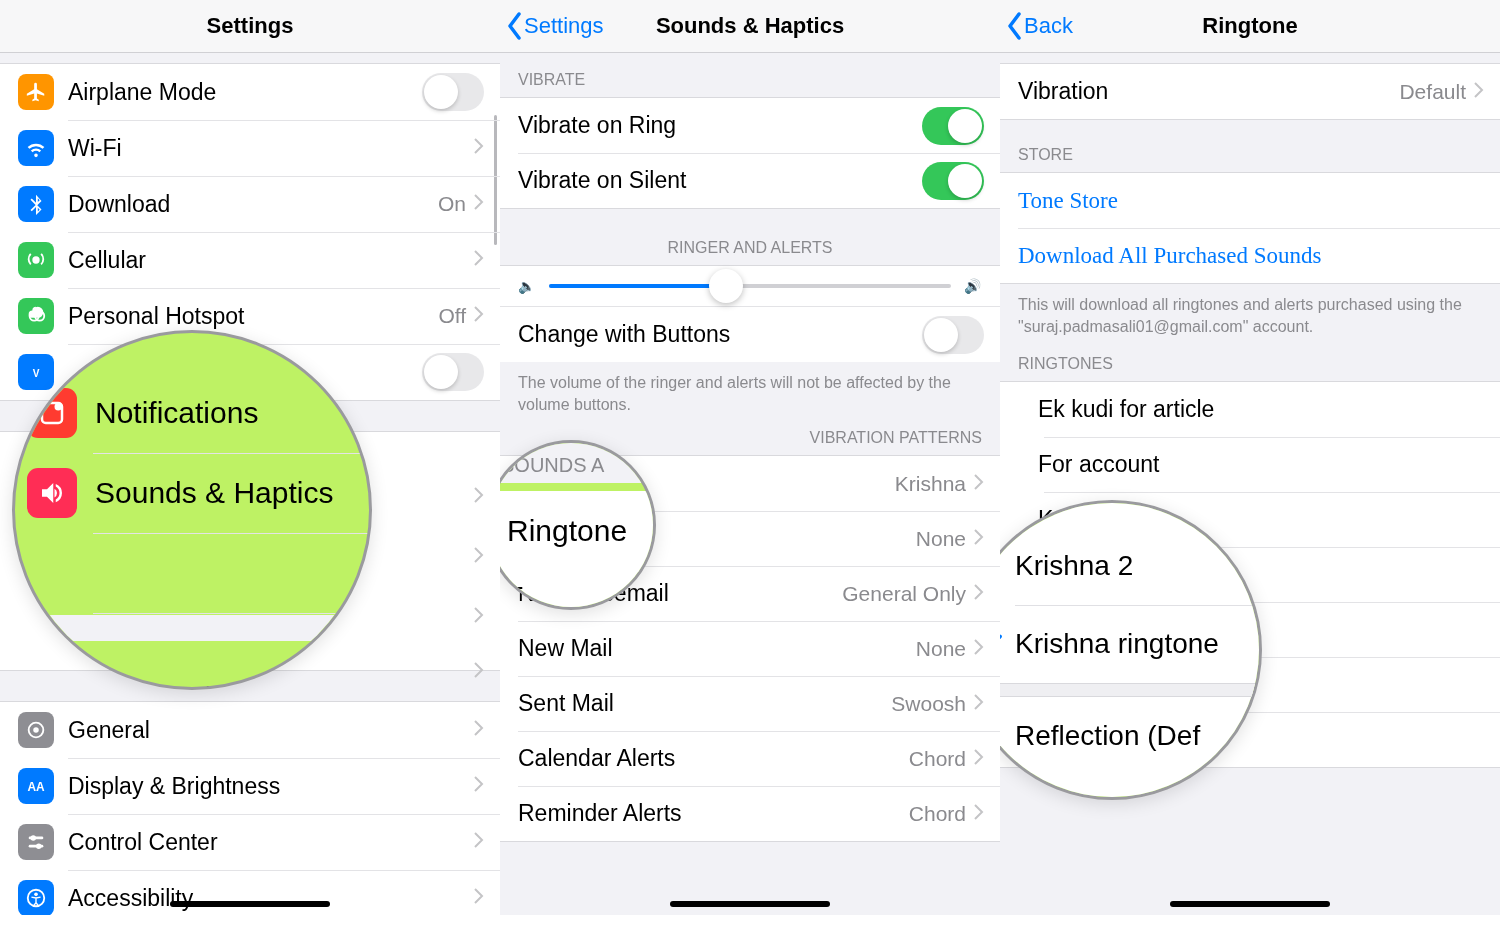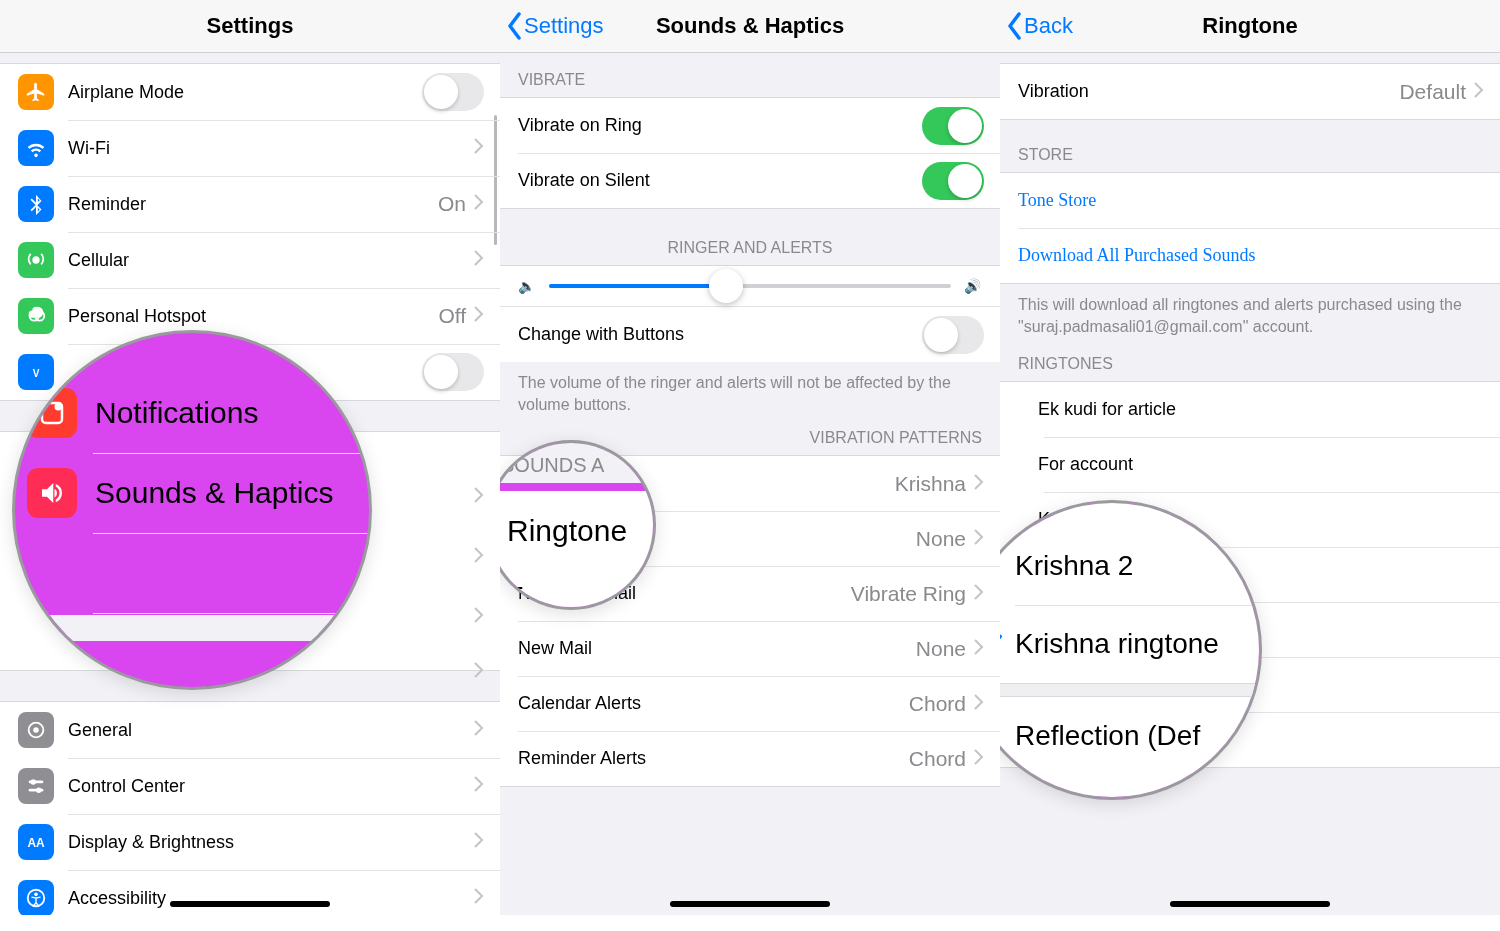--- a/index.html
+++ b/index.html
@@ -81,21 +81,21 @@
     height: 36px;
     border-radius: 8px;
     margin: 10px 14px 10px 18px;
     flex: 0 0 36px;
     display: flex;
     align-items: center;
     justify-content: center;
   }
   .row .icon svg { width: 22px; height: 22px; fill: #fff; }
   .row .label {
-    font-size: 18px;
+    font-size: 23px;
     color: #000;
     flex: 1 1 auto;
     padding: 14px 0;
   }
   .row .value {
     font-size: 21px;
     color: #8a8a8e;
     margin-right: 8px;
   }
   .row .chevron svg { width: 10px; height: 16px; }
@@ -196,21 +196,21 @@
   }
   .check svg { width: 22px; height: 22px; }
   .row.ring .label { padding-left: 0; }
   .row.ring + .row.ring::before { left: 44px; }
 
   
   .magnifier {
     position: absolute;
     border-radius: 50%;
     border: 3px solid #9a9a9e;
-    background: #d946ef;
+    background: #bef264;
     overflow: hidden;
     box-shadow: 0 4px 18px rgba(0,0,0,0.12);
   }
   .mag-content { position: absolute; inset: 0; }
   .mag-row {
     display: flex;
     align-items: center;
     position: absolute;
     left: 0; right: 0;
     height: 80px;
@@ -308,21 +308,21 @@
           <div class="chevron"><svg viewBox="0 0 10 16">
                 <path d="M1 1l7 7-7 7" stroke="currentColor" stroke-width="2" fill="none"></path>
               </svg></div>
         </div>
         <div class="row">
           <div class="icon" style="background:#007aff">
             <svg viewBox="0 0 24 24">
                 <path d="M12 2v8.6L7.4 6 6 7.4 11.6 13 6 18.6 7.4 20 12 15.4V24l6-6-4.6-4.6L18 8.8zm2 3.8l2 2-2 2zm0 10.4l2 2-2 2z"></path>
               </svg>
           </div>
-          <div class="label">Reminder</div>
+          <div class="label">Download</div>
           <div class="value">On</div>
           <div class="chevron"><svg viewBox="0 0 10 16">
                 <path d="M1 1l7 7-7 7" stroke="currentColor" stroke-width="2" fill="none"></path>
               </svg></div>
         </div>
         <div class="row">
           <div class="icon" style="background:#34c759">
             <svg viewBox="0 0 24 24">
                 <path d="M12 8a4 4 0 1 0 0 8 4 4 0 0 0 0-8zm-6.4 9.4a9 9 0 0 1 0-12.7l1.4 1.4a7 7 0 0 0 0 9.9zm12.7 0l-1.4-1.4a7 7 0 0 0 0-9.9l1.4-1.4a9 9 0 0 1 0 12.7z"></path>
               </svg>
@@ -388,40 +388,40 @@
                 <circle cx="12" cy="12" r="8" fill="none" stroke="#fff" stroke-width="2"></circle>
                 <circle cx="12" cy="12" r="3" fill="#fff"></circle>
               </svg>
           </div>
           <div class="label">General</div>
           <div class="chevron"><svg viewBox="0 0 10 16">
                 <path d="M1 1l7 7-7 7" stroke="currentColor" stroke-width="2" fill="none"></path>
               </svg></div>
         </div>
         <div class="row">
+          <div class="icon" style="background:#007aff">
+            <svg viewBox="0 0 24 24">
+                <text x="12" y="17" text-anchor="middle" font-size="13" fill="#fff" font-weight="600">AA</text>
+              </svg>
+          </div>
+          <div class="label">Display &amp; Brightness</div>
+          <div class="chevron"><svg viewBox="0 0 10 16">
+                <path d="M1 1l7 7-7 7" stroke="currentColor" stroke-width="2" fill="none"></path>
+              </svg></div>
+        </div>
+        <div class="row">
           <div class="icon" style="background:#8e8e93">
             <svg viewBox="0 0 24 24">
                 <rect x="4" y="6" width="16" height="3" rx="1.5" fill="#fff"></rect>
                 <rect x="4" y="15" width="16" height="3" rx="1.5" fill="#fff"></rect>
                 <circle cx="9" cy="7.5" r="3" fill="#fff"></circle>
                 <circle cx="15" cy="16.5" r="3" fill="#fff"></circle>
               </svg>
           </div>
           <div class="label">Control Center</div>
-          <div class="chevron"><svg viewBox="0 0 10 16">
-                <path d="M1 1l7 7-7 7" stroke="currentColor" stroke-width="2" fill="none"></path>
-              </svg></div>
-        </div>
-        <div class="row">
-          <div class="icon" style="background:#007aff">
-            <svg viewBox="0 0 24 24">
-                <text x="12" y="17" text-anchor="middle" font-size="13" fill="#fff" font-weight="600">AA</text>
-              </svg>
-          </div>
-          <div class="label">Display &amp; Brightness</div>
           <div class="chevron"><svg viewBox="0 0 10 16">
                 <path d="M1 1l7 7-7 7" stroke="currentColor" stroke-width="2" fill="none"></path>
               </svg></div>
         </div>
         <div class="row">
           <div class="icon" style="background:#007aff">
             <svg viewBox="0 0 24 24">
                 <circle cx="12" cy="12" r="9" fill="none" stroke="#fff" stroke-width="2"></circle>
                 <circle cx="12" cy="8" r="2" fill="#fff"></circle>
                 <path d="M7 11l5 1 5-1M12 12v5l-3 4M12 17l3 4" stroke="#fff" stroke-width="1.5" fill="none"></path>
@@ -518,28 +518,35 @@
         </div>
         <div class="row noicon">
           <div class="label" style="color:transparent;">.</div>
           <div class="value">None</div>
           <div class="chevron"><svg viewBox="0 0 10 16">
                 <path d="M1 1l7 7-7 7" stroke="currentColor" stroke-width="2" fill="none"></path>
               </svg></div>
         </div>
         <div class="row noicon">
           <div class="label">New Voicemail</div>
-          <div class="value">Vibrate Ring</div>
+          <div class="value">General Only</div>
           <div class="chevron"><svg viewBox="0 0 10 16">
                 <path d="M1 1l7 7-7 7" stroke="currentColor" stroke-width="2" fill="none"></path>
               </svg></div>
         </div>
         <div class="row noicon">
           <div class="label">New Mail</div>
           <div class="value">None</div>
+          <div class="chevron"><svg viewBox="0 0 10 16">
+                <path d="M1 1l7 7-7 7" stroke="currentColor" stroke-width="2" fill="none"></path>
+              </svg></div>
+        </div>
+        <div class="row noicon">
+          <div class="label">Sent Mail</div>
+          <div class="value">Swoosh</div>
           <div class="chevron"><svg viewBox="0 0 10 16">
                 <path d="M1 1l7 7-7 7" stroke="currentColor" stroke-width="2" fill="none"></path>
               </svg></div>
         </div>
         <div class="row noicon">
           <div class="label">Calendar Alerts</div>
           <div class="value">Chord</div>
           <div class="chevron"><svg viewBox="0 0 10 16">
                 <path d="M1 1l7 7-7 7" stroke="currentColor" stroke-width="2" fill="none"></path>
               </svg></div>

